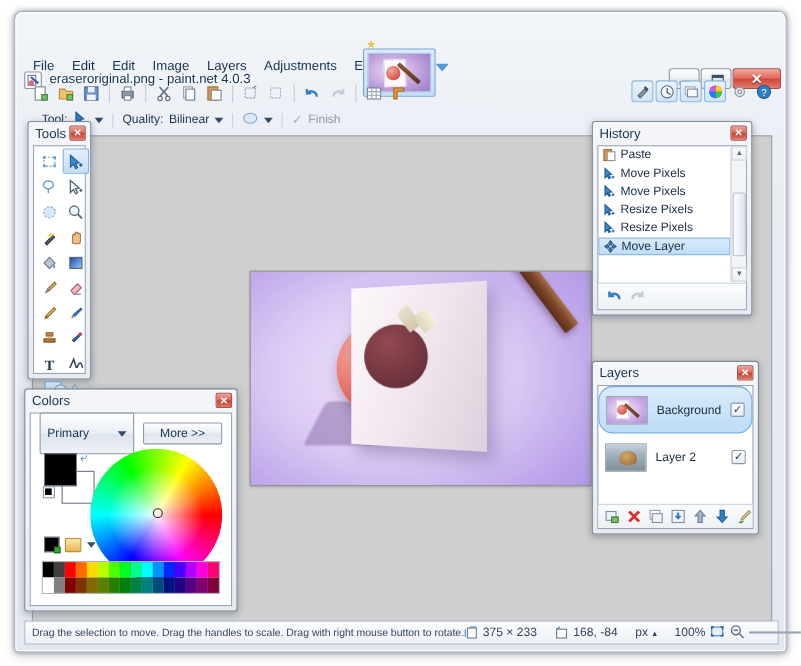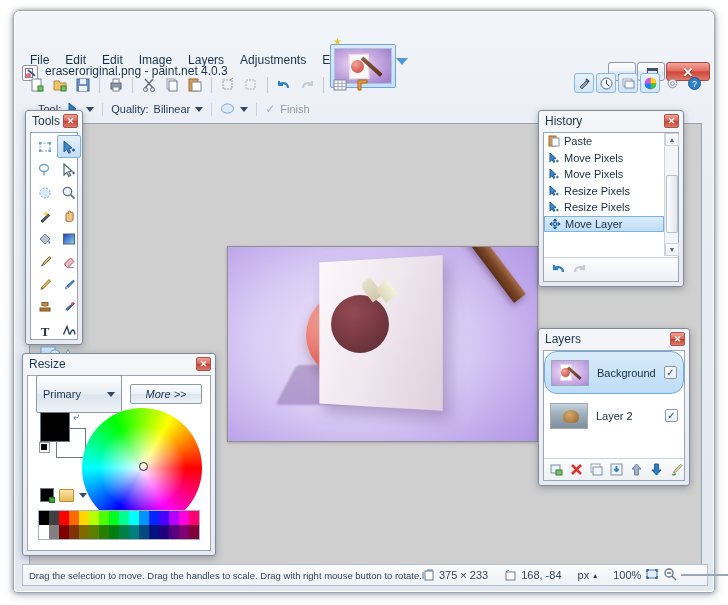--- a/index.html
+++ b/index.html
@@ -417,21 +417,21 @@
   .combo {
     flex: 1; height: 32px; border: 1px solid #8d98a8; border-radius: 2px;
     background: linear-gradient(180deg,#fdfefe 0%,#eaeff5 50%,#dde4ec 52%,#eef2f7 100%);
     font-size: 11px; color: #16304f; padding: 18px 6px;
     display: flex; align-items: center; justify-content: space-between;
   }
   .btn-more {
     width: 72px; height: 20px; border: 1px solid #8d98a8; border-radius: 2px;
     background: linear-gradient(180deg,#fdfefe 0%,#eaeff5 50%,#dde4ec 52%,#eef2f7 100%);
     font-size: 11px; color: #16304f;
-    display: flex; align-items: center; justify-content: center; font-style: italic;
+    display: flex; align-items: center; justify-content: center;
   }
   .sw-primary {
     position: absolute; left: 12px; top: 36px; width: 30px; height: 30px;
     background: #000; border: 1px solid #6d7787;
   }
   .sw-secondary {
     position: absolute; left: 28px; top: 52px; width: 30px; height: 30px;
     background: #fff; border: 1px solid #6d7787;
   }
   .sw-swap {
@@ -1031,21 +1031,21 @@
               <path d="M11.8 2.3l1.3 1.3-6.6 6.6-1.8.5.5-1.8z" fill="#e6dfbd" stroke="#9a8f53"></path>
               <path d="M3 12.5c1.5.8 3 .4 3.5-1" stroke="#3b8f3b" stroke-width="1.4" fill="none"></path>
             </svg>
         </span>
       </div>
     </div>
   </div>
 
   <div class="panel" id="colors-panel">
     <div class="panel-title">
-      <span>Resize</span>
+      <span>Colors</span>
       <span class="panel-close">✕</span>
     </div>
     <div class="panel-body">
       <div class="colors-top">
         <div class="combo">
           <span>Primary</span>
           <span class="dd-arrow"></span>
         </div>
         <div class="btn-more">More &gt;&gt;</div>
       </div>

